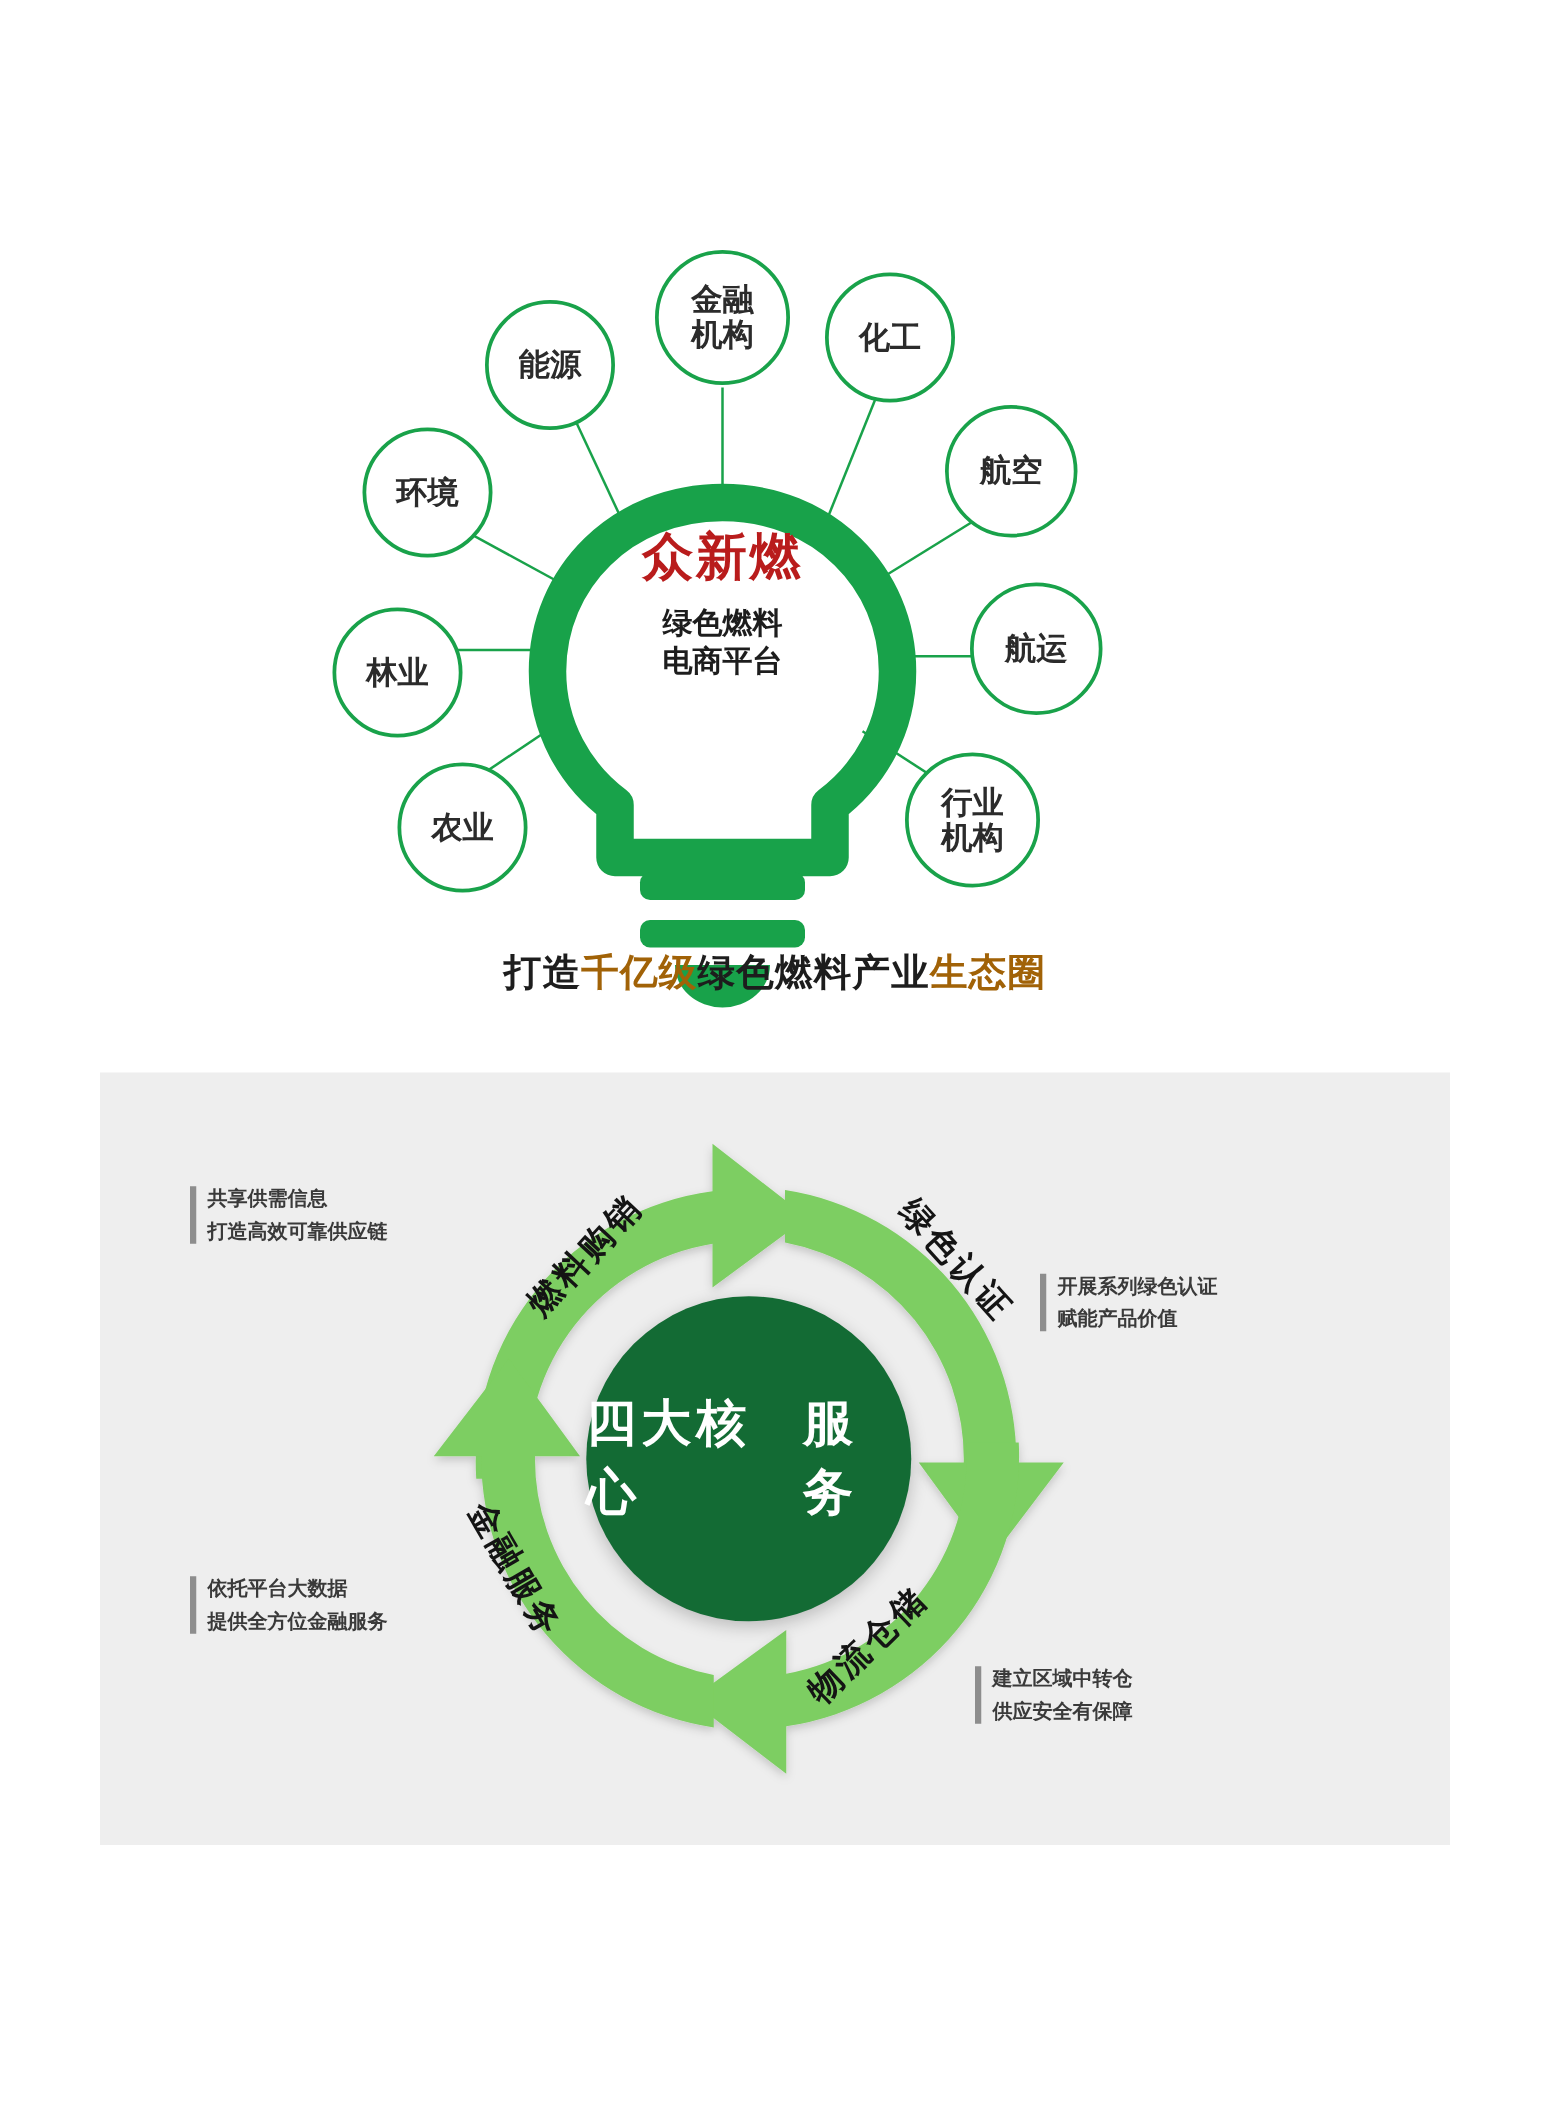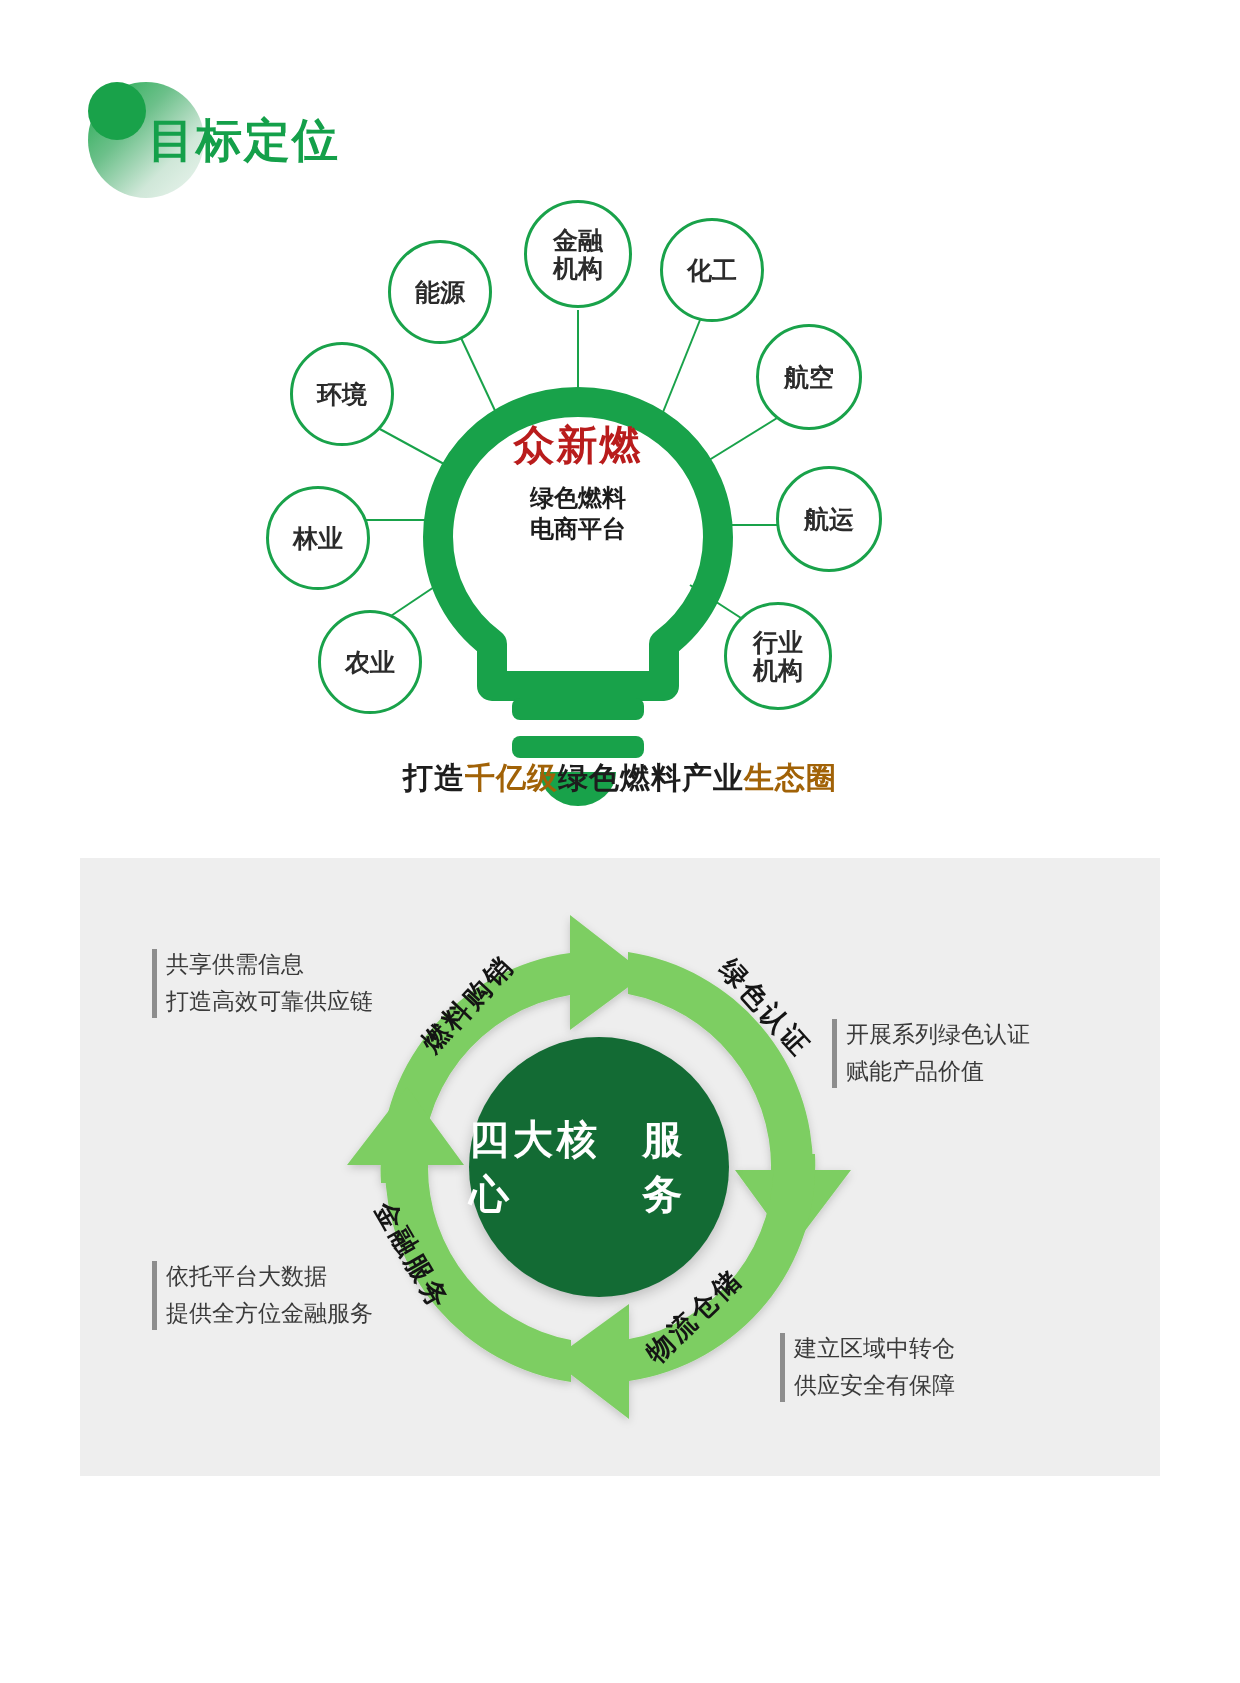--- a/index.html
+++ b/index.html
@@ -97,34 +97,30 @@
     letter-spacing: 3px; white-space: nowrap;
     font-family: "DejaVu Sans", "Liberation Sans", sans-serif;
   }
 
   .note { position: absolute; padding-left: 14px; }
   .note::before {
     content: ""; position: absolute; left: 0; top: 3px;
     width: 5px; height: calc(100% - 6px); background: #8d8d8d;
   }
   .note-line {
-    font-size: 23px; color: #3a3a3a; line-height: 1.62; white-space: nowrap;
-    font-family: "DejaVu Sans", "Liberation Sans", sans-serif;
+    font-size: 16px; color: #3a3a3a; line-height: 1.62; white-space: nowrap;
+    font-family: "DejaVu Sans", "Liberation Sans", sans-serif;
+    font-weight: bold;
   }
 </style>
 </head>
 <body>
 
 <div class="page">
 
-  <div class="header">
-    <div class="logo-blob"></div>
-    <div class="logo-dot"></div>
-    <div class="header-title">目标定位</div>
-  </div>
 
   <div class="bulb-section">
 
     <svg class="bulb-svg" width="1240" height="680" viewBox="0 0 1240 680">
 
       <g stroke="#19a24a" stroke-width="2" fill="none">
         <line x1="578" y1="245" x2="578" y2="140"></line>
         <line x1="505" y1="262" x2="455" y2="155"></line>
         <line x1="455" y1="300" x2="345" y2="240"></line>
         <line x1="440" y1="350" x2="320" y2="350"></line>

